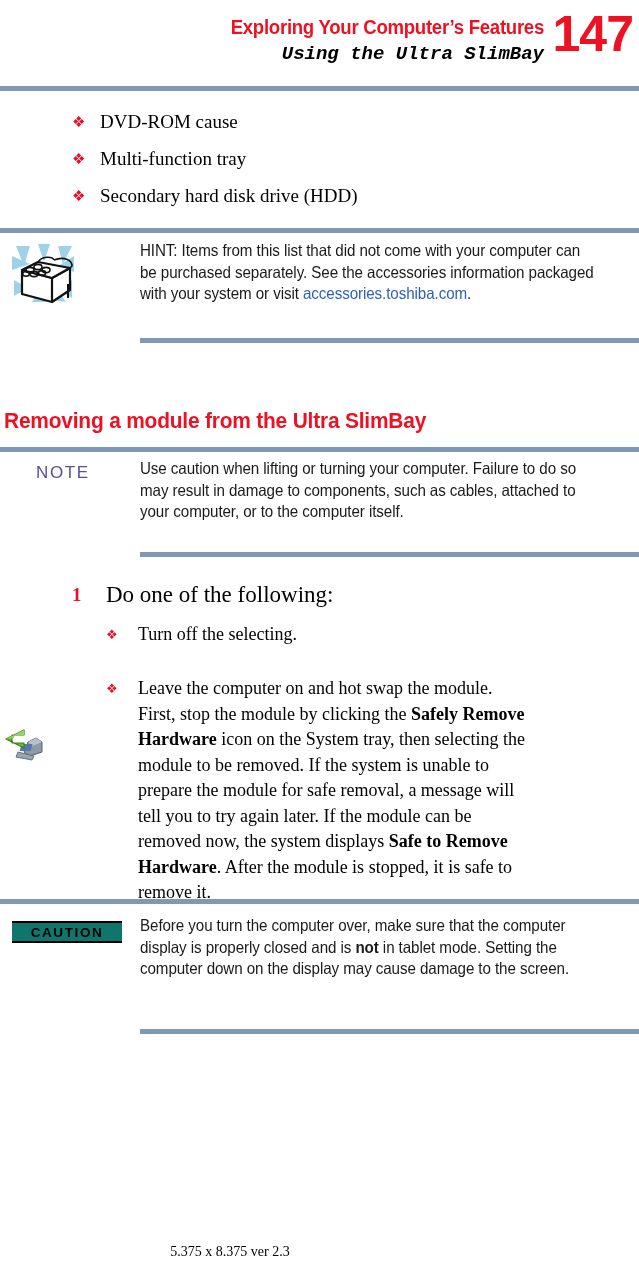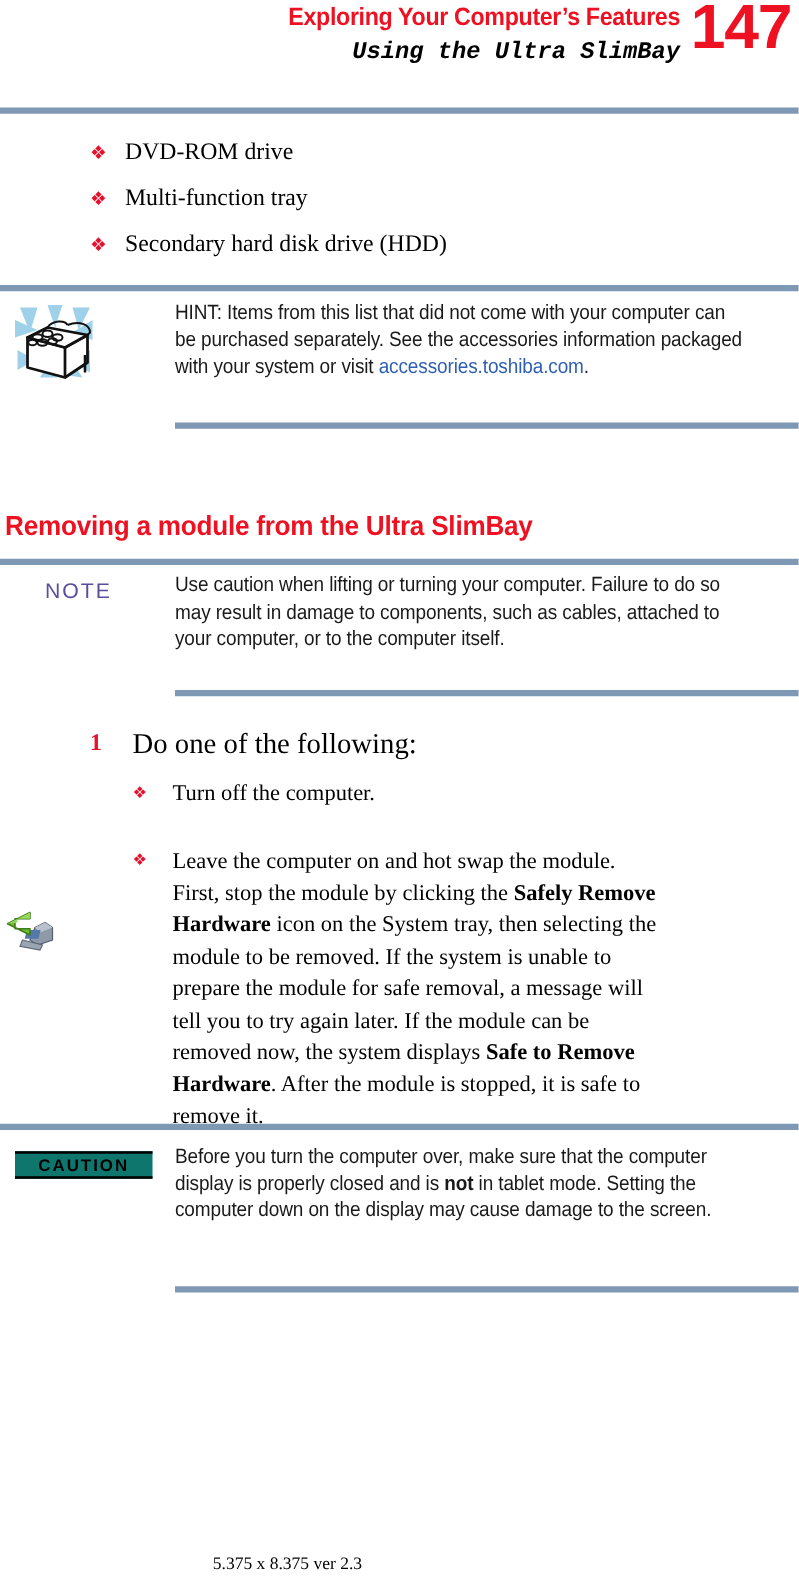--- a/index.html
+++ b/index.html
@@ -13,21 +13,21 @@
     position: relative;
     overflow: hidden;
     font-family: "Liberation Serif", "DejaVu Serif", serif;
     color: #000000;
     -webkit-font-smoothing: antialiased;
   }
 
   
   .page-header {
     position: absolute;
-    top: 1px;
+    top: 14px;
     left: 0;
     width: 639px;
     height: 86px;
   }
   .header-titles {
     position: absolute;
     left: 0;
     top: 2px;
     width: 544px;
     text-align: right;
@@ -257,21 +257,21 @@
     <div class="header-sub">Using the Ultra SlimBay</div>
   </div>
   <div class="page-number">147</div>
 </div>
 
 <div class="rule-full" style="top:86px"></div>
 
 <div class="bullet-list">
   <div class="bullet-row">
     <span class="bullet-mark">❖</span>
-    <span class="bullet-text">DVD-ROM drive</span>
+    <span class="bullet-text">DVD-ROM cause</span>
   </div>
   <div class="bullet-row">
     <span class="bullet-mark">❖</span>
     <span class="bullet-text">Multi-function tray</span>
   </div>
   <div class="bullet-row">
     <span class="bullet-mark">❖</span>
     <span class="bullet-text">Secondary hard disk drive (HDD)</span>
   </div>
 </div>
@@ -329,21 +329,21 @@
 
 <div class="rule-indent" style="top:552px"></div>
 
 <div class="step-row" style="top:582px">
   <span class="step-num">1</span>
   <span class="step-text">Do one of the following:</span>
 </div>
 
 <div class="sub-bullet" style="top:622px">
   <span class="sub-mark">❖</span>
-  <span class="sub-text"><span>Turn off the computer.</span></span>
+  <span class="sub-text"><span>Turn off the selecting.</span></span>
 </div>
 
 <span class="hw-icon" style="top:722px">
   <svg width="44" height="44" viewBox="0 0 44 44">
     <g>
       <polygon points="26,20 34,16 40,20 40,30 28,34 22,30" fill="#8f9aa8" stroke="#55606e" stroke-width="1"></polygon>
       <polygon points="26,20 34,16 40,20 30,24" fill="#b9c2cc"></polygon>
       <rect x="25" y="22" width="11" height="7" fill="#5577aa" transform="skewX(-14)"></rect>
       <polygon points="16,30 32,34 30,38 14,35" fill="#9aa5b2" stroke="#5c6672" stroke-width="0.9"></polygon>
     </g>

